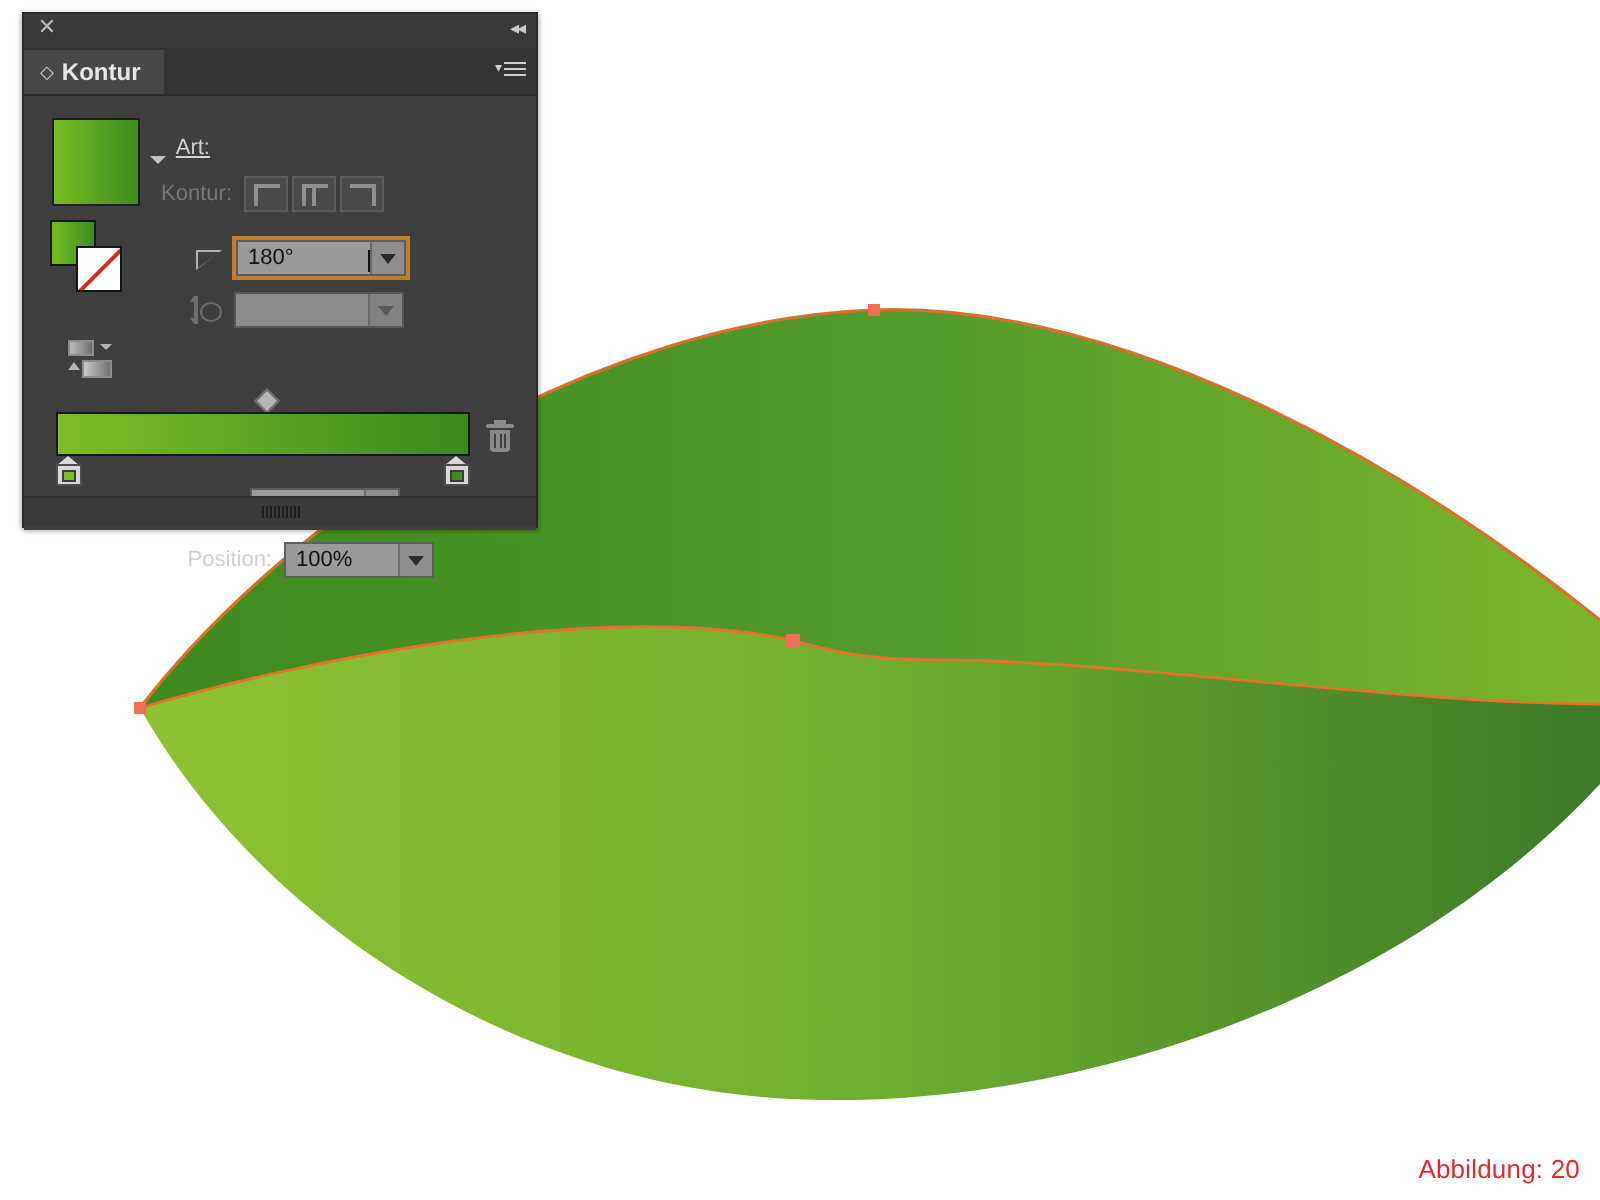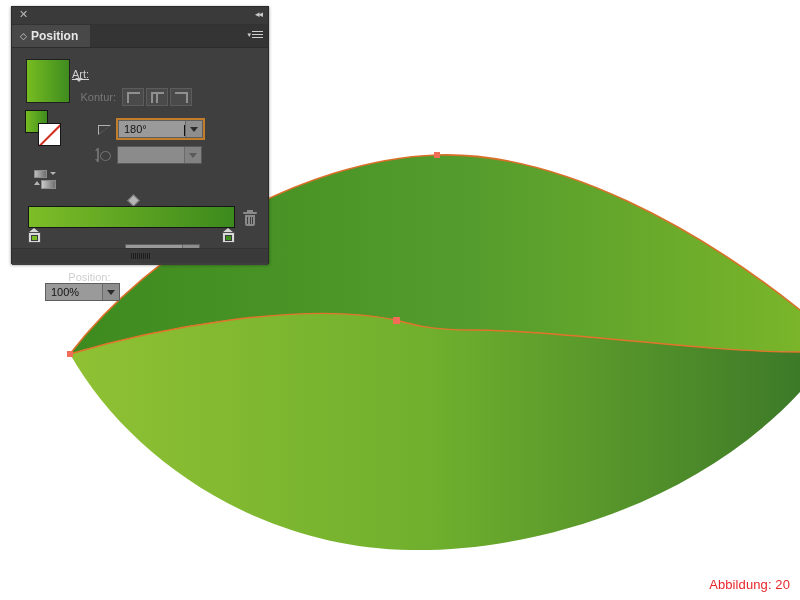--- a/index.html
+++ b/index.html
@@ -544,21 +544,21 @@
 <div id="gradient-panel">
 
   <div class="panel-topbar">
     <div class="close-x">✕</div>
     <div class="collapse-chev">◂◂</div>
   </div>
 
   <div class="panel-tabrow">
     <div class="panel-tab">
       <span class="tab-diamond">◇</span>
-      <span class="tab-label">Position</span>
+      <span class="tab-label">Kontur</span>
     </div>
     <div class="panel-menu-btn">
       <span class="caret">▾</span>
       <span class="burger">
         <i></i>
           <i></i>
           <i></i>
       </span>
     </div>
   </div>
@@ -575,21 +575,21 @@
       </div>
     </div>
 
     <div class="grad-type-icon">
       <span class="g-a"></span>
       <span class="g-caret"></span>
       <span class="g-tri"></span>
       <span class="g-b"></span>
     </div>
 
-    <div class="frow" style="left:48px; top:20px;text-decoration:underline;">
+    <div class="frow" style="left:64px; top:20px;text-decoration:underline;">
       <span class="flabel" style="width:29px;">Art:</span>
     </div>
 
     <div class="frow" style="left:60px; top:40px;">
       <span class="flabel dim" style="width:44px;">Kontur:</span>
       <span class="kontur-btns">
         <span class="kbtn">
           <span class="kico">
             <i class="vbar" style="left:0;"></i>
               <i class="hbar" style="left:0; width:13px;"></i>
@@ -654,21 +654,21 @@
     </div>
 
     <div class="frow" style="left:45px; top:196px;">
       <span class="flabel" style="width:62px;">Deckkraft:</span>
       <div class="combo" style="width:75px;">
         <span class="combo-text">100%</span>
         <span class="combo-arrow"></span>
       </div>
     </div>
 
-    <div class="frow" style="left:33px; top:223px;flex-direction:column;">
+    <div class="frow" style="left:62px; top:223px;">
       <span class="flabel" style="width:62px;">Position:</span>
       <div class="combo" style="width:75px;">
         <span class="combo-text">100%</span>
         <span class="combo-arrow"></span>
       </div>
     </div>
 
     <div class="resize-grip">
       <i style="left:8px; top:0;"></i>
       <i style="left:4px; top:4px;"></i>

